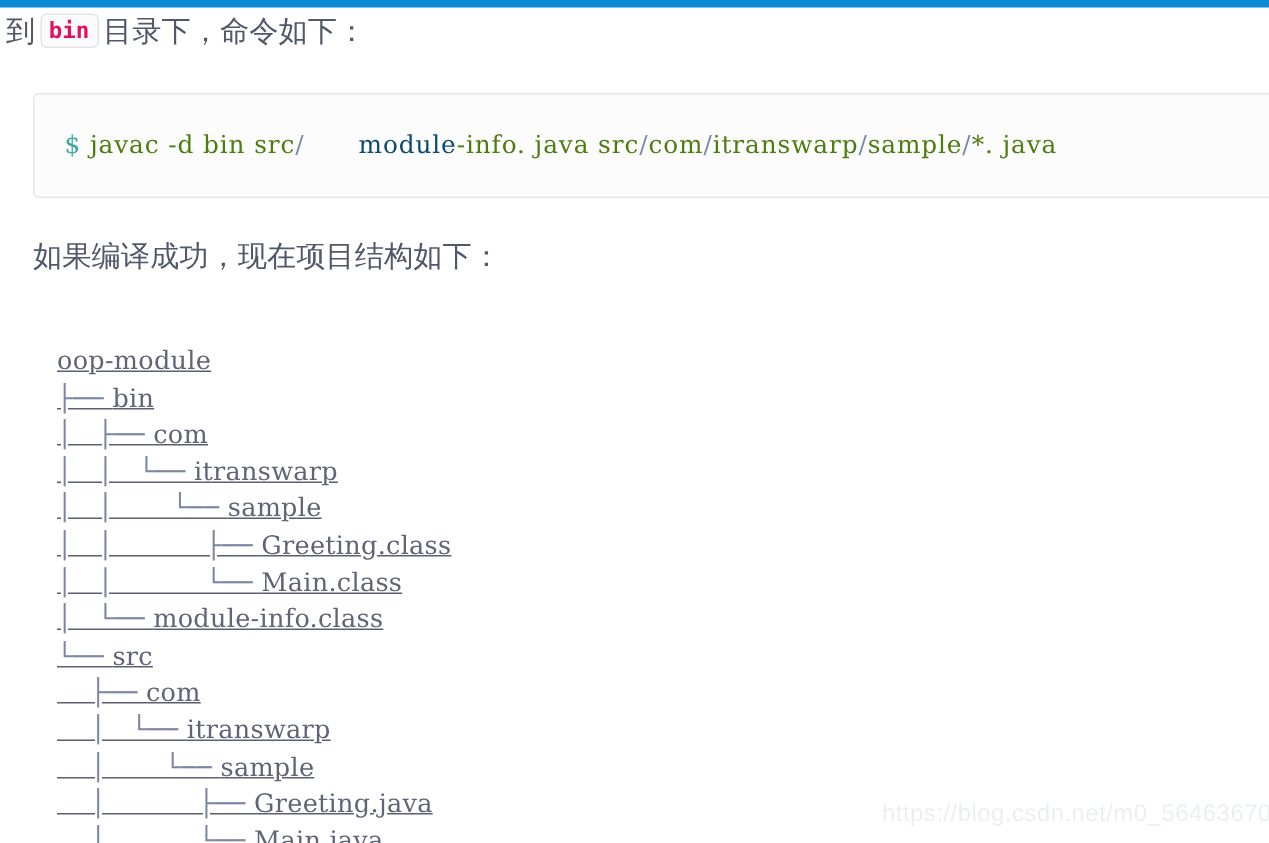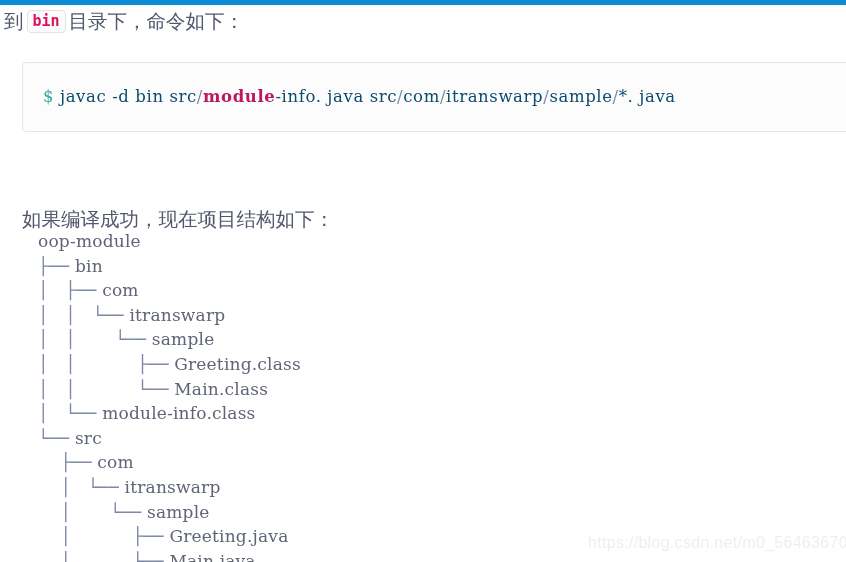--- a/index.html
+++ b/index.html
@@ -43,21 +43,20 @@
   }
   #intro-paragraph {
     position: absolute;
     left: 4px;
     top: 2px;
   }
   #result-paragraph {
     position: absolute;
     left: 22px;
     top: 152px;
-    margin-top: 48px;
   }
 
   
   .inline-code {
     display: inline-block;
     font-family: "DejaVu Sans Mono", "Liberation Mono", monospace;
     font-size: 15px;
     font-weight: bold;
     color: #e0115f;
     background: #fbfbfc;
@@ -87,37 +86,37 @@
     position: absolute;
     left: 20px;
     top: 24px;
     font-family: "DejaVu Serif", "Liberation Serif", serif;
     font-size: 16.5px;
     letter-spacing: 0.6px;
     color: #5a6070;
     white-space: nowrap;
   }
   .tok-prompt { color: #3aa8a0; }
-  .tok-plain  { color: #0c4a6e; }
-  .tok-bold   { color: #be185d; font-weight: bold; }
+  .tok-plain  { color: #4d7c0f; }
+  .tok-bold   { color: #0c4a6e; font-weight: normal; margin-left: 36px; }
   .tok-slash  { color: #7d8aa5; }
 
   
   #directory-tree {
     position: absolute;
     left: 38px;
     top: 224px;
     font-family: "DejaVu Serif", "Liberation Serif", serif;
     font-size: 17px;
     line-height: 24.6px;
     color: #5a6070;
     letter-spacing: 0.2px;
     white-space: pre;
   }
-  #directory-tree .tree-row { display: block; height: 24.6px; }
+  #directory-tree .tree-row { display: block; height: 24.6px; text-decoration: underline; }
   .tree-guide { color: #7a86a3; }
   .tree-name  { color: #5f6577; }
 
   
   #watermark {
     position: absolute;
     left: 588px;
     top: 534px;
     font-family: "Liberation Sans", sans-serif;
     font-size: 16px;

